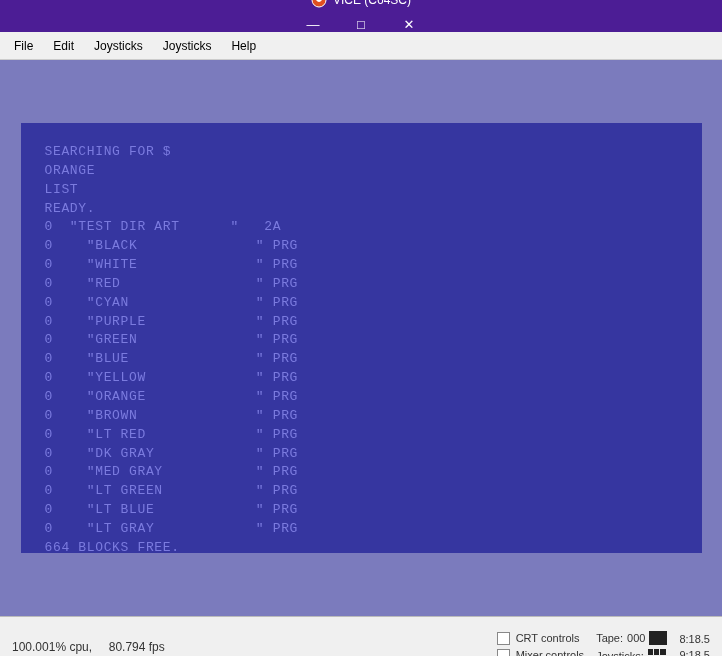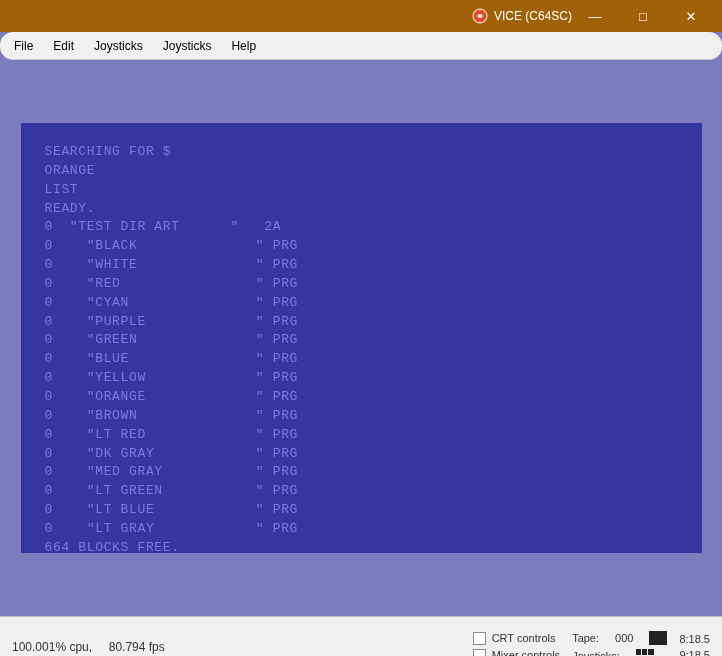--- a/index.html
+++ b/index.html
@@ -8,27 +8,28 @@
       height: 656px;
       background: #7b7bbd;
       font-family: 'Segoe UI', Arial, sans-serif;
       font-size: 12px;
       overflow: hidden;
       user-select: none;
     }
 
     
     #title-bar {
-      background: #a16207;
+      background: #4c1d95;
       height: 32px;
       display: flex;
       align-items: center;
-      justify-content: flex-end;
+      justify-content: center;
       padding: 0 8px;
       color: white;
+      flex-direction: column;
     }
     #title-left {
       display: flex;
       align-items: center;
       gap: 6px;
     }
     #title-icon {
       width: 16px;
       height: 16px;
       display: flex;
@@ -57,21 +58,20 @@
     }
 
     
     #menu-bar {
       background: #f0f0f0;
       height: 28px;
       display: flex;
       align-items: center;
       padding: 0 4px;
       border-bottom: 1px solid #ccc;
-      border-radius: 13px;
     }
     .menu-item {
       padding: 4px 10px;
       font-size: 12px;
       color: #000;
       cursor: pointer;
     }
 
     
     #main {
@@ -143,21 +143,21 @@
     .status-tape {
       display: flex;
       flex-direction: column;
       gap: 4px;
       font-size: 11px;
       color: #333;
     }
     .tape-row {
       display: flex;
       align-items: center;
-      gap: 16px;
+      gap: 4px;
     }
     .tape-indicator {
       width: 18px;
       height: 14px;
       background: #222;
       display: inline-block;
     }
     .joystick-indicator {
       width: 18px;
       height: 14px;

